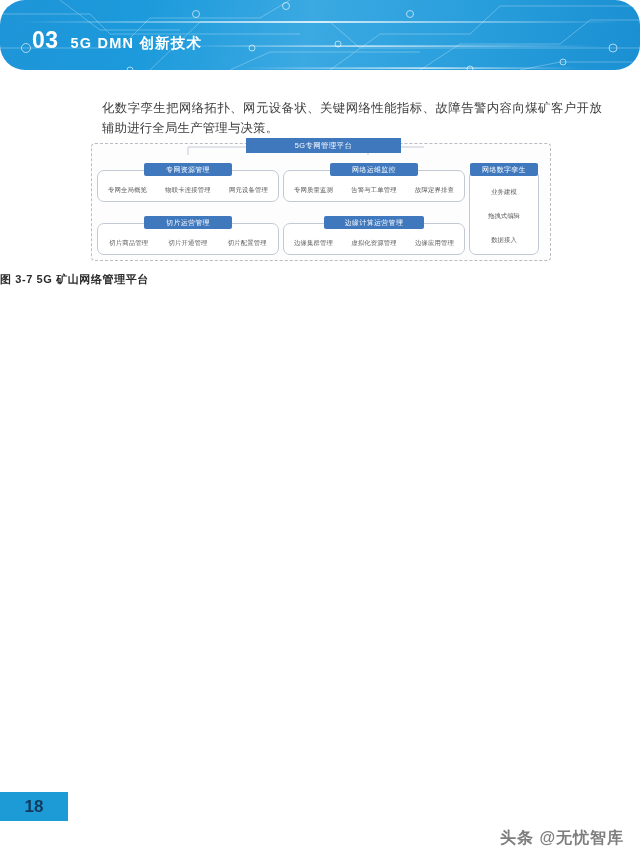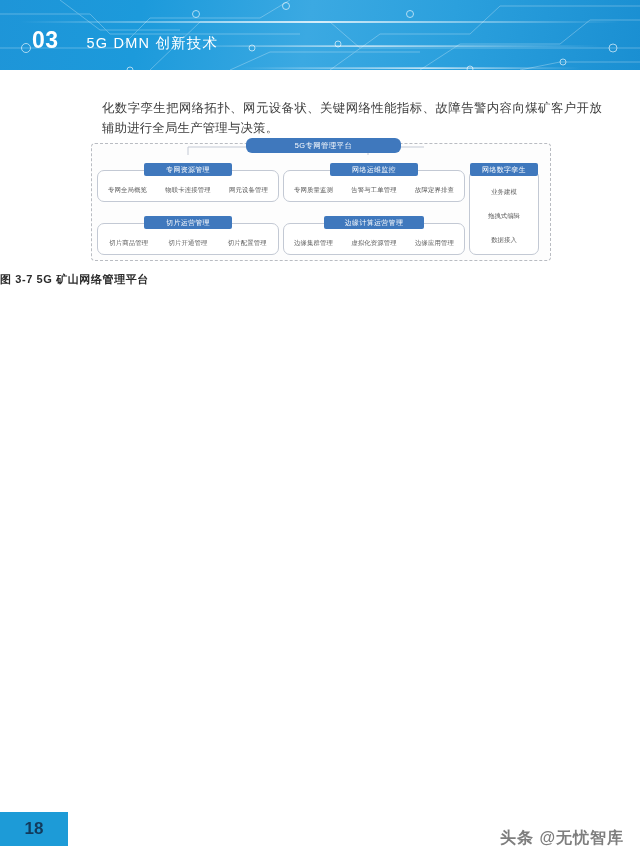--- a/index.html
+++ b/index.html
@@ -17,20 +17,21 @@
   }
 
   
   .banner {
     position: absolute;
     left: 0; top: 0;
     width: 640px;
     height: 70px;
     background: linear-gradient(100deg, #1e95d8 0%, #1c9adb 22%, #3ba9e2 48%, #2ba0dd 70%, #1a8fd2 100%);
     overflow: hidden;
+    border-radius: 25px;
   }
   .banner-svg { position: absolute; left: 0; top: 0; }
   .banner-title {
     position: absolute;
     left: 32px;
     top: 29px;
     display: flex;
     align-items: baseline;
     gap: 12px;
     color: #ffffff;
@@ -38,24 +39,23 @@
     z-index: 5;
   }
   .banner-num {
     font-size: 23px;
     font-weight: bold;
     letter-spacing: 0.5px;
     line-height: 1;
   }
   .banner-text {
     font-size: 14.5px;
-    font-weight: normal;
+    font-weight: bold;
     letter-spacing: 1.2px;
     line-height: 1;
-    margin-left: 16px;
   }
 
   
   .para {
     position: absolute;
     left: 70px;
     top: 86px;
     width: 500px;
     font-size: 12.4px;
     line-height: 20px;
@@ -81,21 +81,21 @@
     border-radius: 4px;
     box-sizing: border-box;
     background: #fdfdfd;
   }
 
   .top-box {
     position: absolute;
     left: 246px; top: 138px;
     width: 155px; height: 15px;
     background: #3f78bd;
-    border-radius: 6px;
+    border-radius: 0;
     display: flex;
     align-items: center;
     justify-content: center;
     color: #ffffff;
     font-size: 7.4px;
     letter-spacing: 0.4px;
     z-index: 6;
     white-space: nowrap;
   }
 
@@ -154,22 +154,22 @@
     width: 640px;
     font-size: 11px;
     font-weight: bold;
     color: #2b2b2b;
     letter-spacing: 0.6px;
   }
 
   
   .page-badge {
     position: absolute;
-    left: 0; top: 812px;
-    width: 68px; height: 34px;
+    left: 0; top: 792px;
+    width: 68px; height: 29px;
     background: #1d9bd7;
     display: flex;
     align-items: center;
     justify-content: center;
     color: #123a5c;
     font-size: 17px;
     font-weight: bold;
   }
   .watermark {
     position: absolute;

